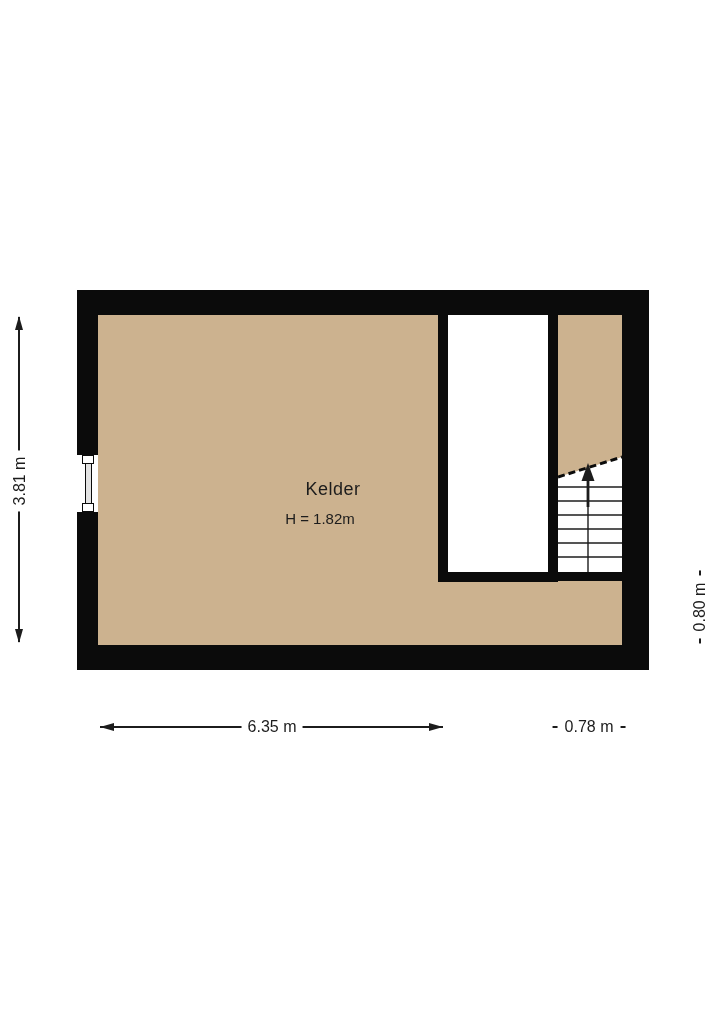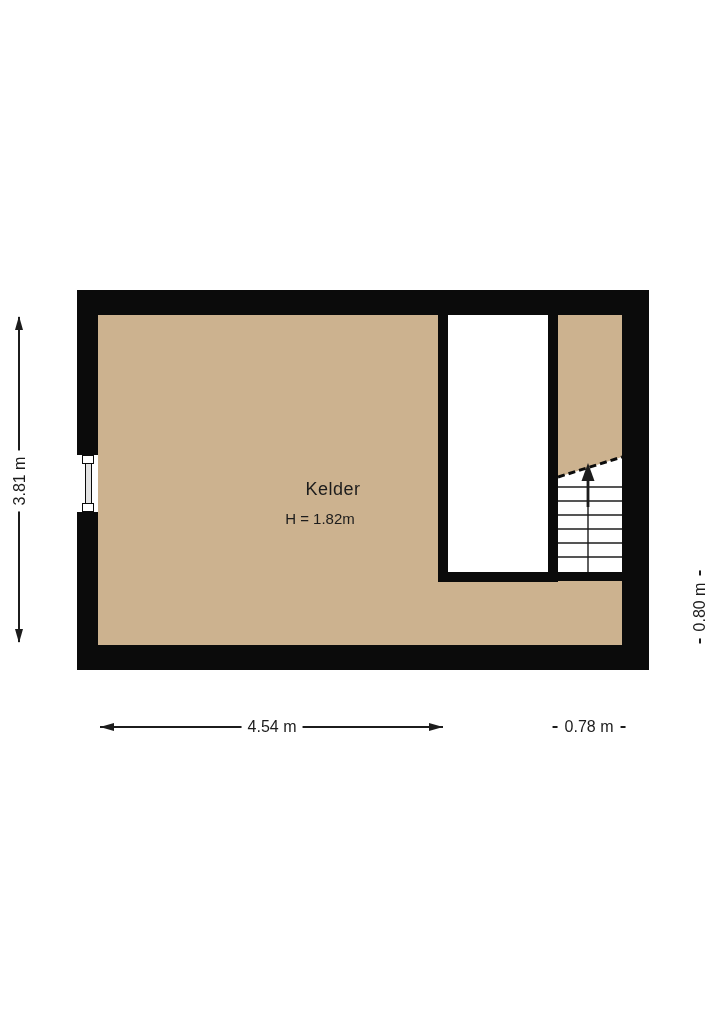--- a/index.html
+++ b/index.html
@@ -196,21 +196,21 @@
   <div class="room-height">H = 1.82m</div>
 
   <div class="dim-line-v"></div>
   <div class="arr arr-up"></div>
   <div class="arr arr-down"></div>
   <div class="dim-label dim-label-left">3.81 m</div>
 
   <div class="dim-line-h"></div>
   <div class="arr arr-left"></div>
   <div class="arr arr-right"></div>
-  <div class="dim-label dim-label-bottom">4.54 m</div>
+  <div class="dim-label dim-label-bottom">6.35 m</div>
 
   <div class="tick-label tick-label-bottom">
     <span class="tick"></span>
     <span>0.78 m</span>
     <span class="tick"></span>
   </div>
 
   <div class="tick-label tick-label-right">
     <span class="tick"></span>
     <span>0.80 m</span>

